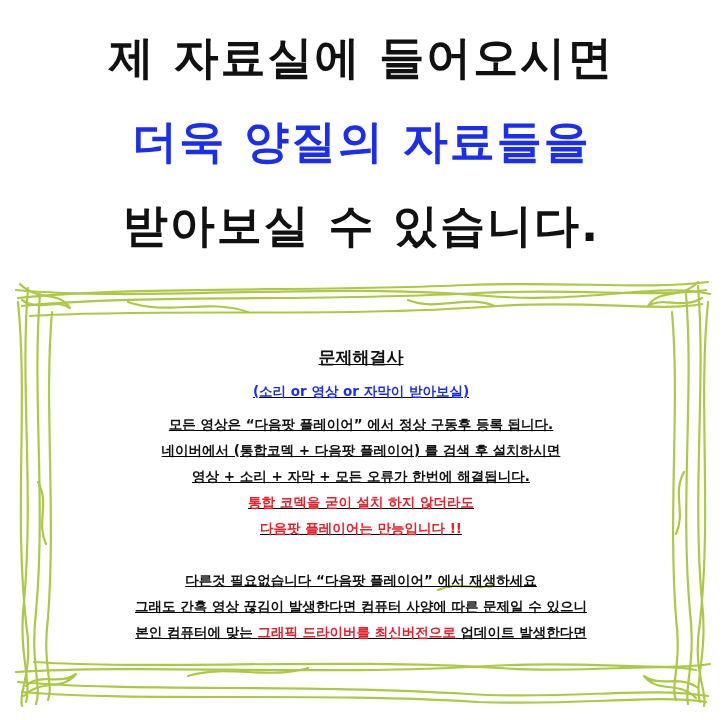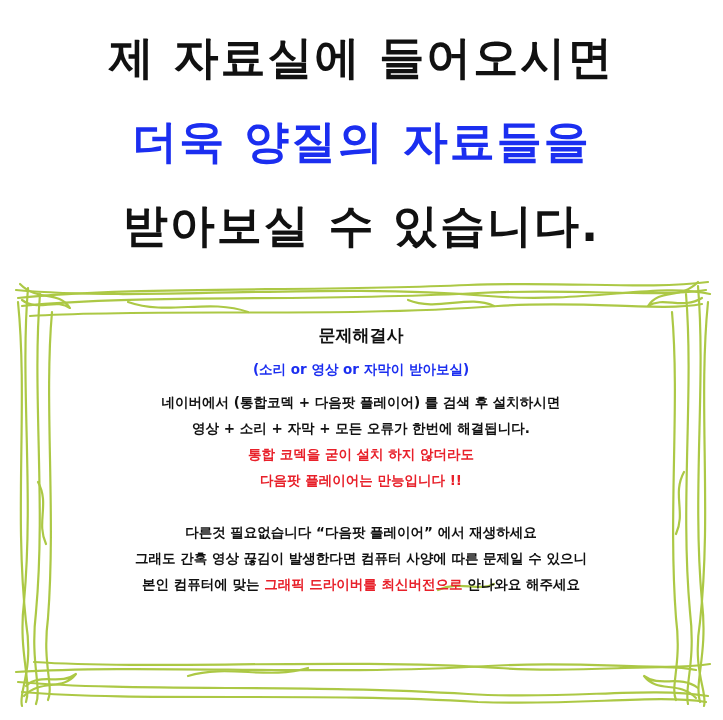--- a/index.html
+++ b/index.html
@@ -53,24 +53,25 @@
     left: 0;
     top: 0;
     width: 706px;
     height: 436px;
   }
 
   
   .note {
     position: absolute;
     left: 40px;
-    top: 52px;
+    top: 74px;
     width: 626px;
     text-align: center;
     font-family: "DejaVu Sans", sans-serif;
+    text-decoration: underline;
   }
   .note-title {
     font-size: 17px;
     font-weight: 700;
     color: #111111;
     margin-bottom: 14px;
   }
   .sub-head {
     font-size: 13.5px;
     font-weight: 700;
@@ -139,27 +140,28 @@
         <path d="M676 200 C 664 222, 678 240, 668 262"></path>
         <path d="M180 404 C 220 392, 260 408, 300 396"></path>
         <path d="M430 318 C 452 308, 470 320, 486 312"></path>
       </g>
     </svg>
 
     <div class="note">
       <div class="note-title">문제해결사</div>
 
       <div class="sub-head">(소리 or 영상 or 자막이 받아보실)</div>
+      <div class="body-line">모든 영상은 “다음팟 플레이어” 에서 정상 구동후 등록 됩니다.</div>
       <div class="body-line">네이버에서 (통합코덱 + 다음팟 플레이어) 를 검색 후 설치하시면</div>
       <div class="body-line">영상 + 소리 + 자막 + 모든 오류가 한번에 해결됩니다.</div>
       <div class="body-line red">통합 코덱을 굳이 설치 하지 않더라도</div>
       <div class="body-line red">다음팟 플레이어는 만능입니다 !!</div>
 
       <div class="gap"></div>
 
 
       <div class="body-line">다른것 필요없습니다 “다음팟 플레이어” 에서 재생하세요</div>
       <div class="body-line">그래도 간혹 영상 끊김이 발생한다면 컴퓨터 사양에 따른 문제일 수 있으니</div>
-      <div class="body-line"><span class="inline-black">본인 컴퓨터에 맞는 </span><span class="inline-red">그래픽 드라이버를 최신버전으로</span><span class="inline-black"> 안나와요 해주세요</span></div>
+      <div class="body-line"><span class="inline-black">본인 컴퓨터에 맞는 </span><span class="inline-red">그래픽 드라이버를 최신버전으로</span><span class="inline-black"> 업데이트 발생한다면</span></div>
     </div>
   </div>
 
 </div>
 
 </body></html>

